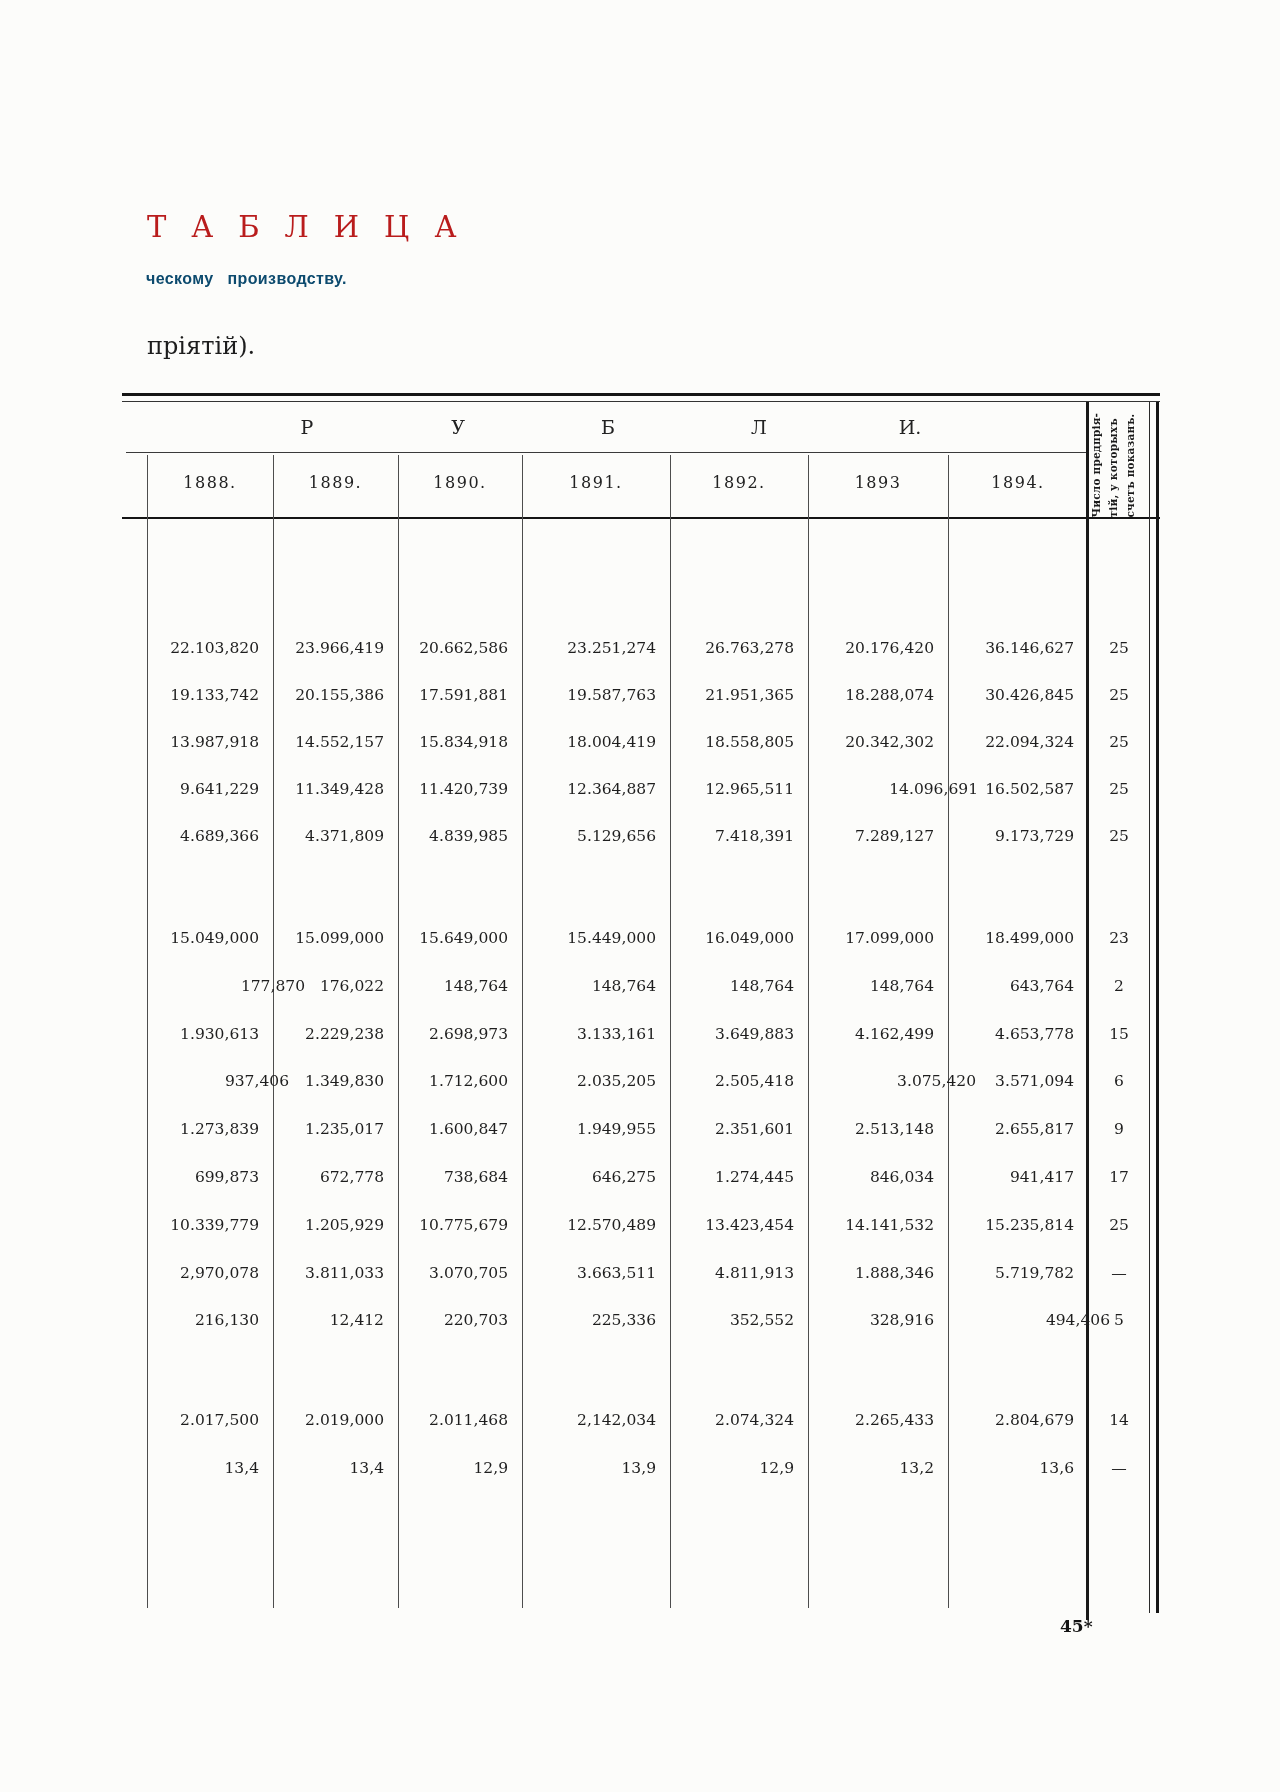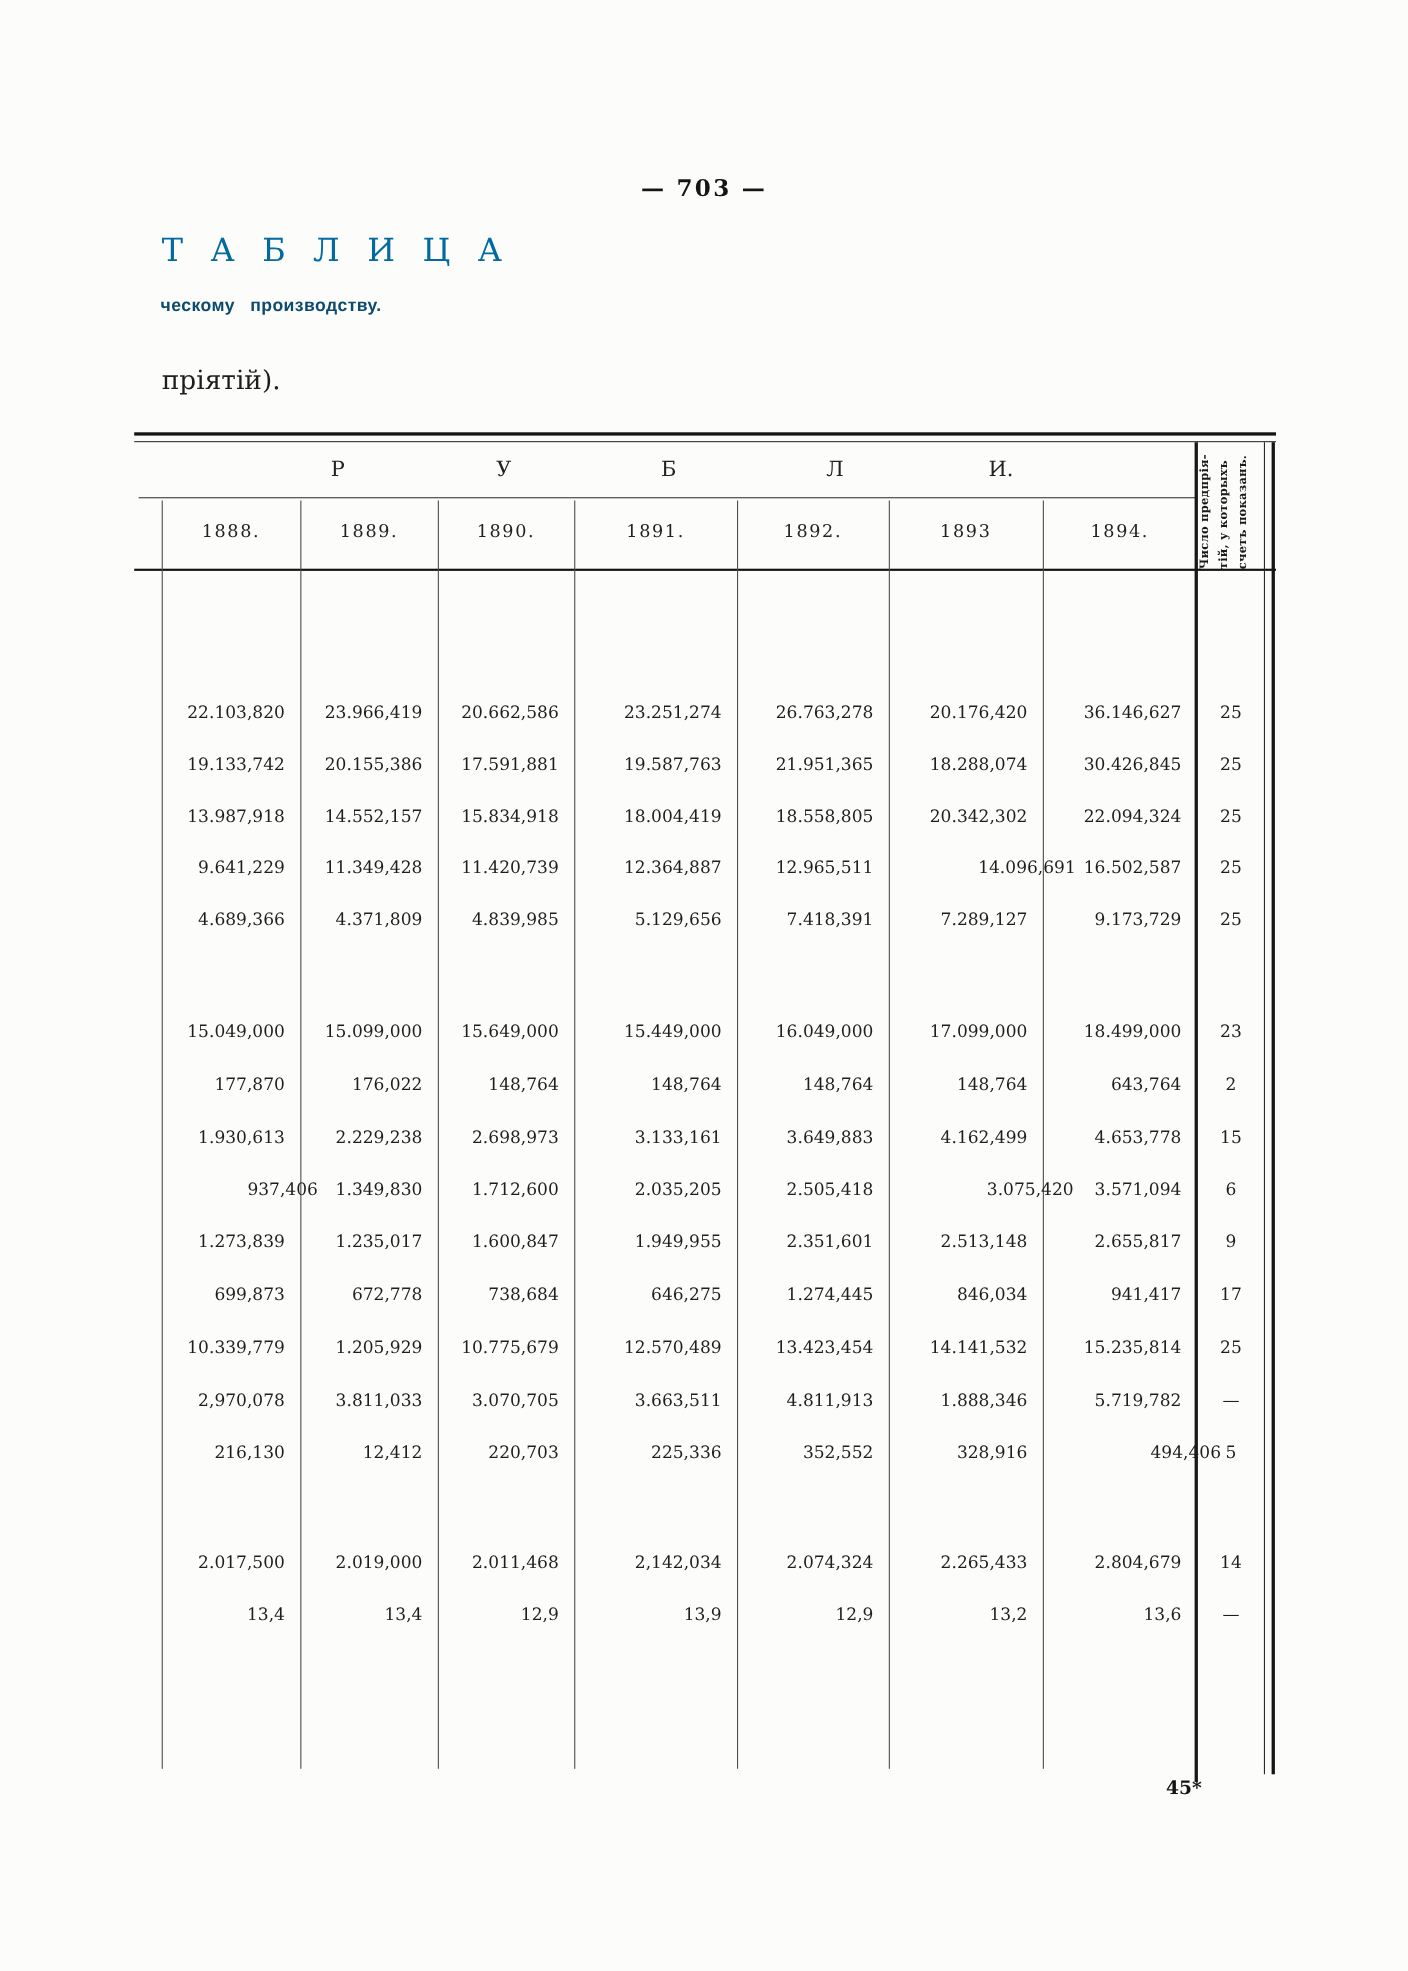--- a/index.html
+++ b/index.html
@@ -11,21 +11,21 @@
     color:#1b1b1b;
     overflow:hidden;
   }
   .abs{position:absolute;}
   .page-number{
     left:0;right:0;top:158px;text-align:center;
     font-size:21px;font-weight:700;letter-spacing:2px;color:#151515;
   }
   .table-title{
     left:147px;top:210px;
-    font-size:29px;letter-spacing:25px;color:#0369a1;
+    font-size:29px;letter-spacing:25px;color:#b91c1c;
   }
   .production-heading{
     left:146px;top:270px;
     font-family:"Liberation Sans", sans-serif;
     font-size:16px;font-weight:700;word-spacing:9px;letter-spacing:.4px;color:#0c4a6e;
   }
   .enterprises-fragment{
     left:147px;top:332px;
     font-size:24px;color:#1d1d1d;
   }
@@ -60,21 +60,20 @@
   .footer-mark{
     left:1060px;top:1616px;
     font-size:17px;font-weight:700;color:#141414;
   }
 </style>
 </head>
 <body>
 
 <div class="page" id="page">
 
-  <div class="abs page-number">— 703 —</div>
   <div class="abs table-title">ТАБЛИЦА</div>
   <div class="abs production-heading">ческому производству.</div>
   <div class="abs enterprises-fragment">пріятій).</div>
 
   <div class="abs rule" style="left:122px;top:393px;width:1038px;height:3px;"></div>
   <div class="abs rule" style="left:122px;top:401px;width:1038px;height:1px;background:#333;"></div>
   <div class="abs rule" style="left:126px;top:452px;width:962px;height:1px;background:#3a3a3a;"></div>
   <div class="abs rule" style="left:122px;top:517px;width:1038px;height:2px;"></div>
 
   <div class="abs count-divider" style="left:1086px;top:402px;height:1218px;"></div>
@@ -149,21 +148,21 @@
     <div class="abs cell" style="left: 950px; top: 825px; width: 124px;">9.173,729</div>
     <div class="abs count-cell" style="left: 1088px; top: 825px; width: 62px;">25</div>
     <div class="abs cell" style="left: 149px; top: 927px; width: 110px;">15.049,000</div>
     <div class="abs cell" style="left: 275px; top: 927px; width: 109px;">15.099,000</div>
     <div class="abs cell" style="left: 400px; top: 927px; width: 108px;">15.649,000</div>
     <div class="abs cell" style="left: 524px; top: 927px; width: 132px;">15.449,000</div>
     <div class="abs cell" style="left: 672px; top: 927px; width: 122px;">16.049,000</div>
     <div class="abs cell" style="left: 810px; top: 927px; width: 124px;">17.099,000</div>
     <div class="abs cell" style="left: 950px; top: 927px; width: 124px;">18.499,000</div>
     <div class="abs count-cell" style="left: 1088px; top: 927px; width: 62px;">23</div>
-    <div class="abs cell" style="left: 149px; top: 975px; width: 110px;">177,870</div>
+    <div class="abs cell" style="left: 149px; top: 975px; width: 110px; padding-left: 46px;">177,870</div>
     <div class="abs cell" style="left: 275px; top: 975px; width: 109px;">176,022</div>
     <div class="abs cell" style="left: 400px; top: 975px; width: 108px;">148,764</div>
     <div class="abs cell" style="left: 524px; top: 975px; width: 132px;">148,764</div>
     <div class="abs cell" style="left: 672px; top: 975px; width: 122px;">148,764</div>
     <div class="abs cell" style="left: 810px; top: 975px; width: 124px;">148,764</div>
     <div class="abs cell" style="left: 950px; top: 975px; width: 124px;">643,764</div>
     <div class="abs count-cell" style="left: 1088px; top: 975px; width: 62px;">2</div>
     <div class="abs cell" style="left: 149px; top: 1023px; width: 110px;">1.930,613</div>
     <div class="abs cell" style="left: 275px; top: 1023px; width: 109px;">2.229,238</div>
     <div class="abs cell" style="left: 400px; top: 1023px; width: 108px;">2.698,973</div>

